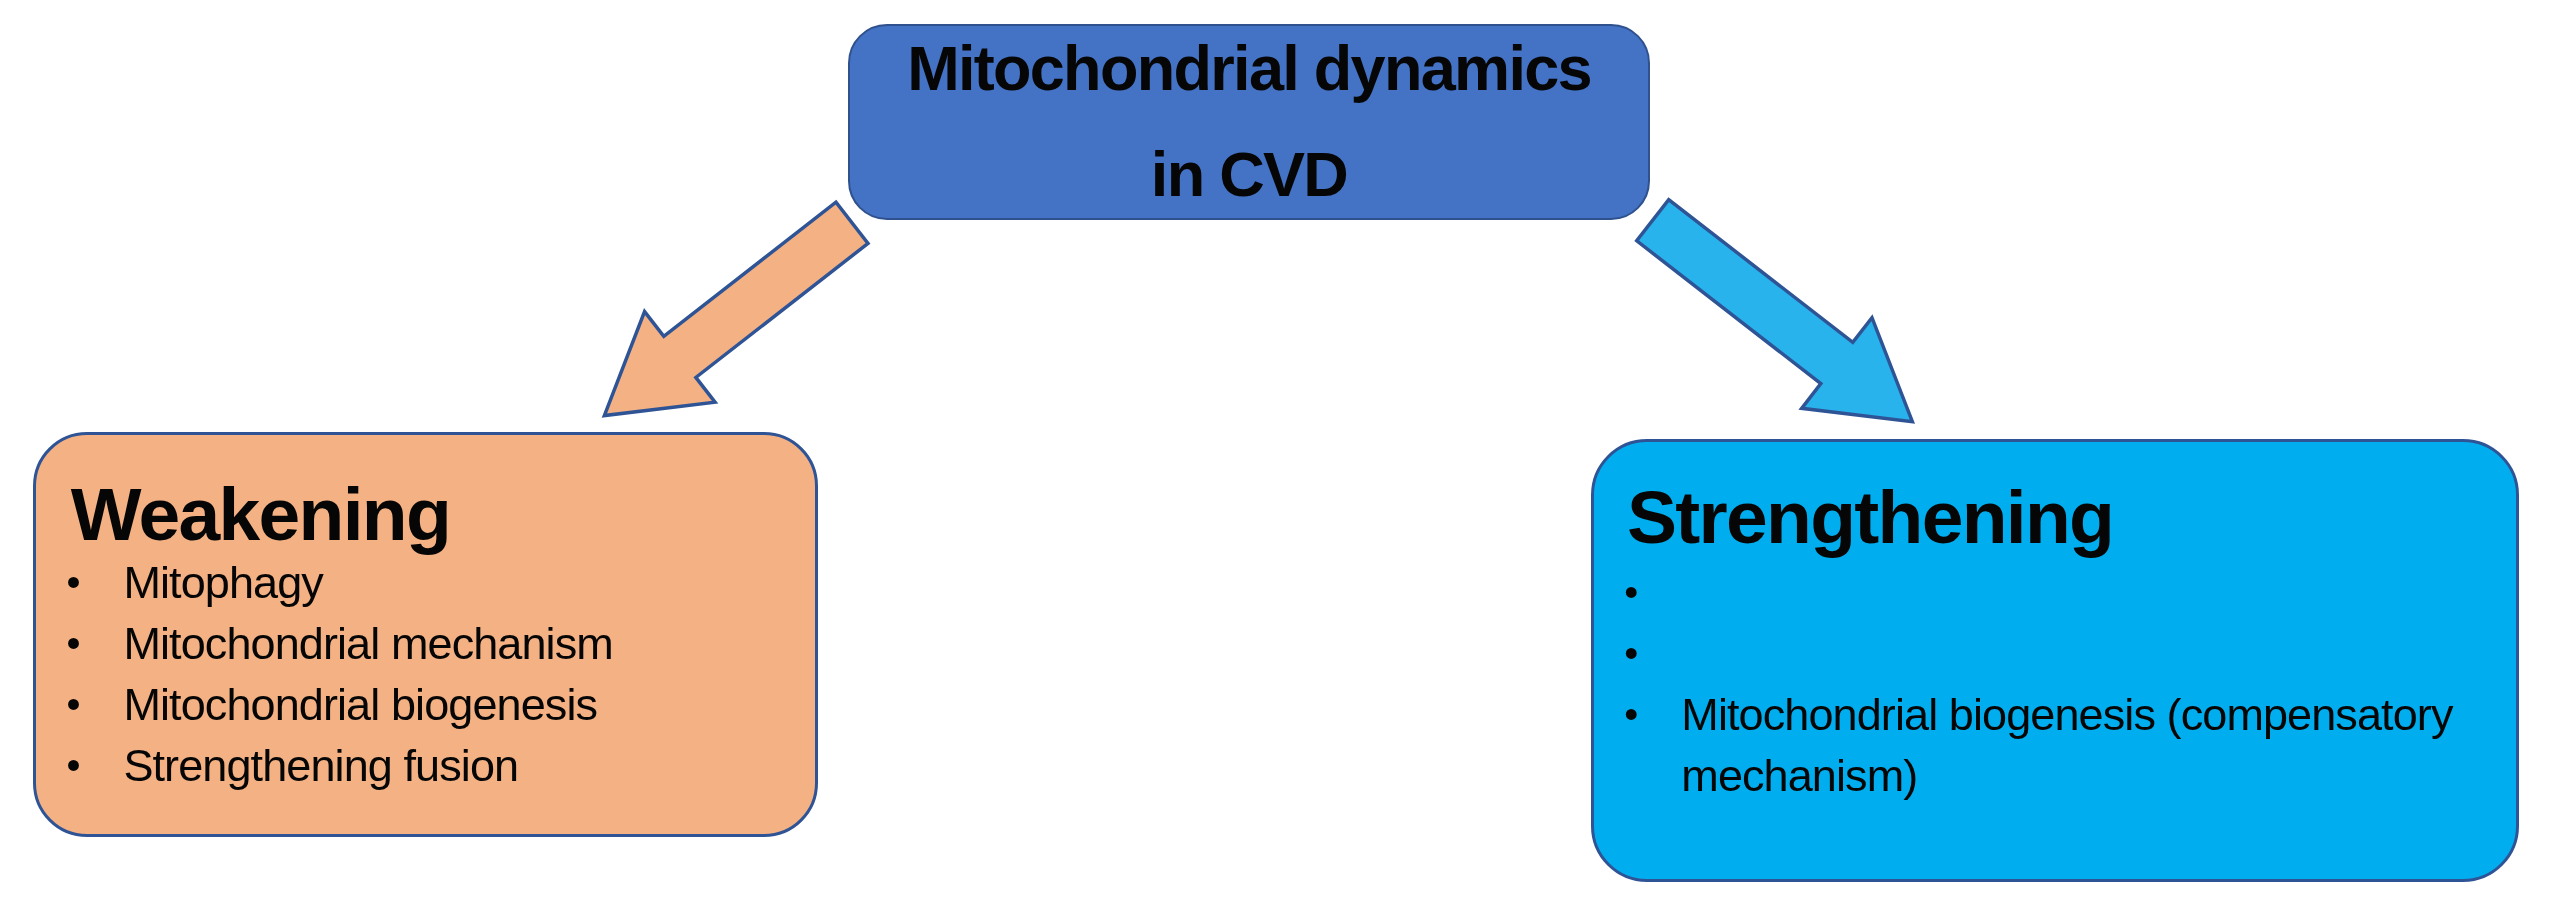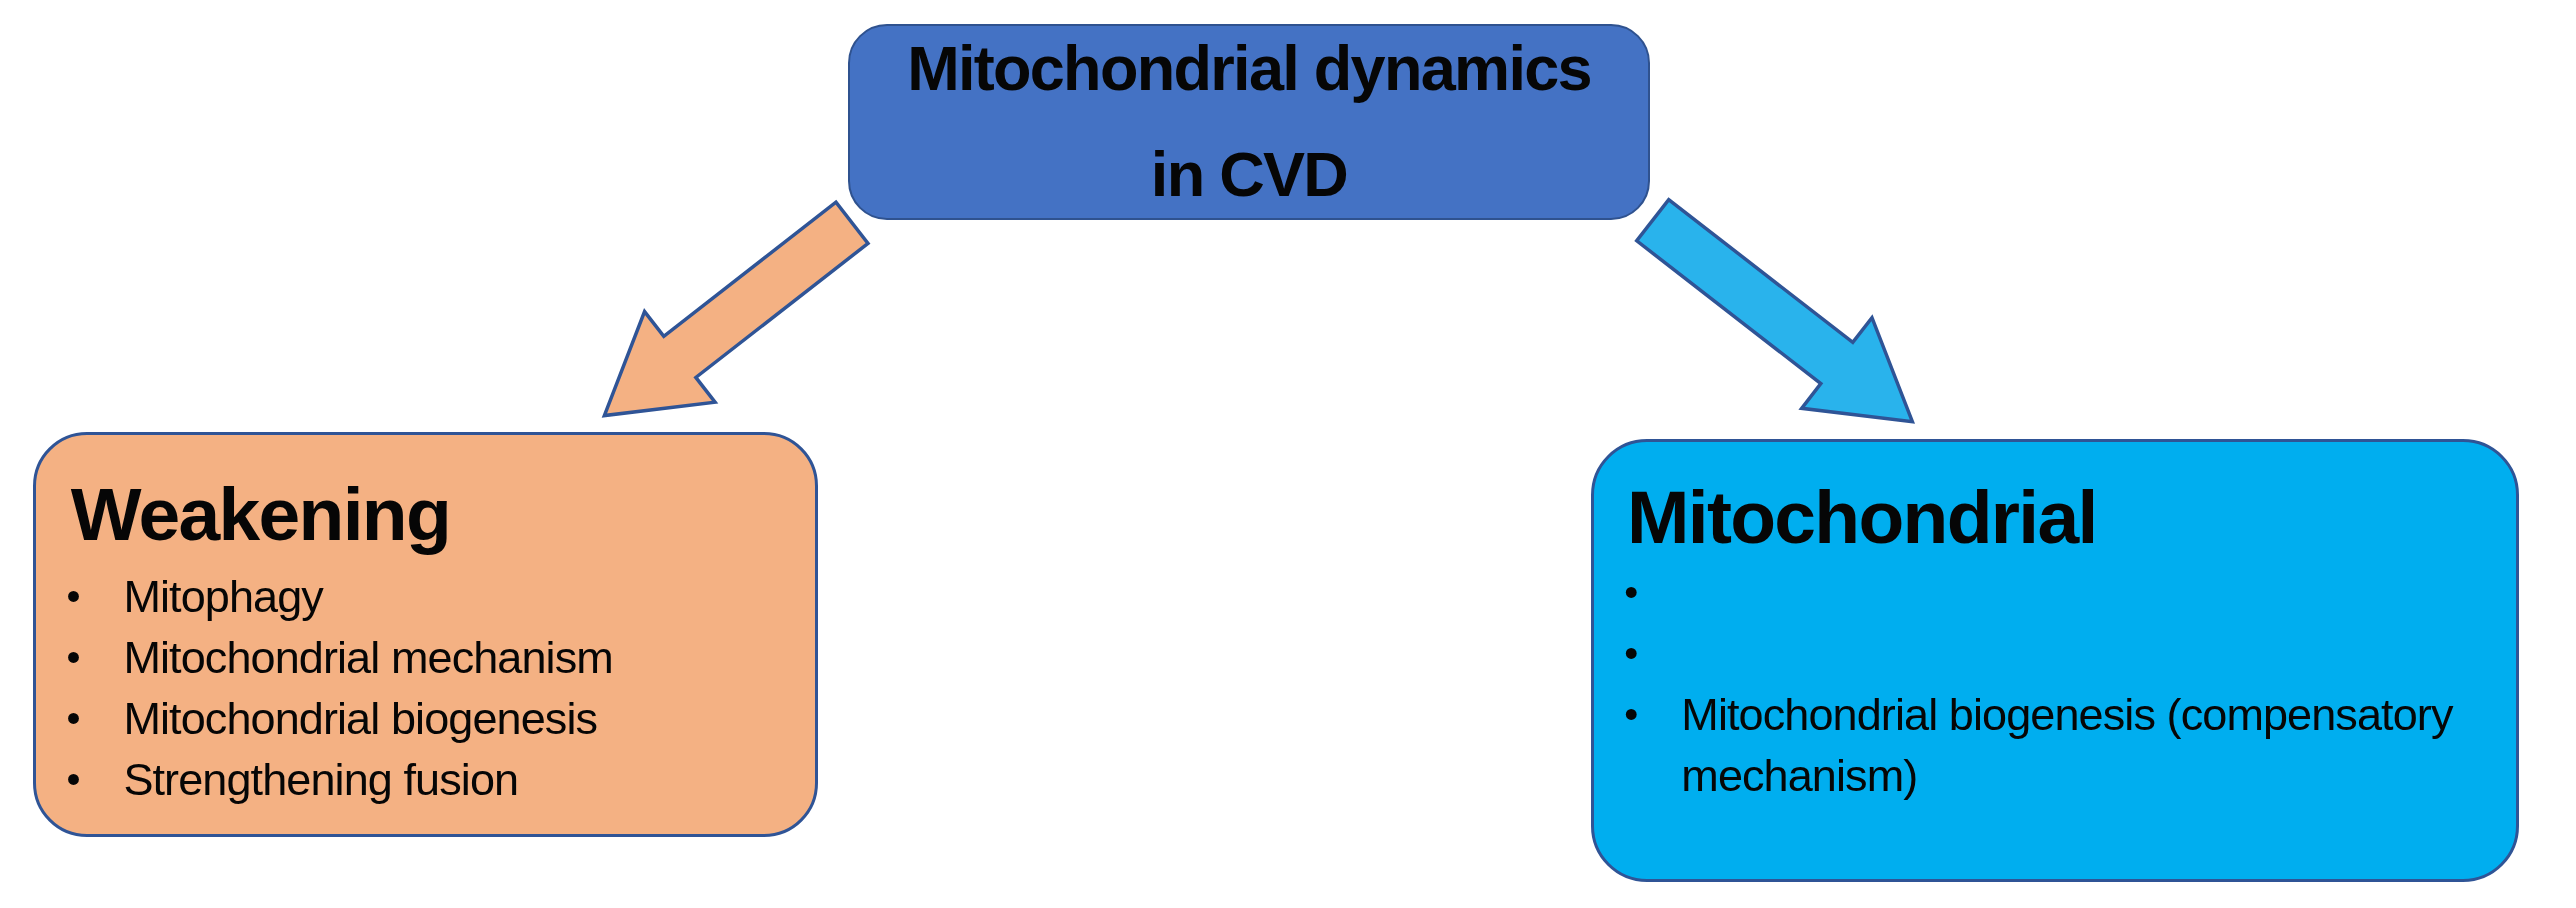--- a/index.html
+++ b/index.html
@@ -30,21 +30,21 @@
     padding:42px 17.4px 0 17.4px;
   }
   .strengthening-box{
     left:1591px;top:439px;width:928px;height:443px;
     background:#00AEEF;border-radius:56px;
     padding:38px 19px 0 26px;
   }
   .box-heading{
     font-size:75px;font-weight:700;line-height:1;letter-spacing:-1.7px;color:#060606;
   }
-  .weakening-box .box-heading{padding-left:17.4px;margin-bottom:14px;}
+  .weakening-box .box-heading{padding-left:17.4px;}
   .strengthening-box .box-heading{padding-left:7px;margin-bottom:7px;}
   ul.bullets{
     list-style:none;margin:0;padding:0;
   }
   .weakening-box ul.bullets{margin-left:13px;}
   .strengthening-box ul.bullets{margin-left:4.3px;}
   ul.bullets li{
     display:flex;align-items:flex-start;
     font-size:45px;font-weight:400;line-height:61px;letter-spacing:-0.9px;color:#060606;
   }
@@ -88,21 +88,21 @@
           <span class="txt">Mitochondrial biogenesis</span>
         </li>
         <li>
           <span class="dot">•</span>
           <span class="txt">Strengthening fusion</span>
         </li>
       </ul>
   </div>
 
   <div class="box side-box strengthening-box" style="background-color: rgb(0, 174, 239);">
-    <div class="box-heading">Mitochondrial</div>
+    <div class="box-heading">Strengthening</div>
     <ul class="bullets">
         <li>
           <span class="dot">•</span>
         </li>
         <li>
           <span class="dot">•</span>
         </li>
         <li>
           <span class="dot">•</span>
           <span class="txt">Mitochondrial biogenesis (compensatory mechanism)</span>

